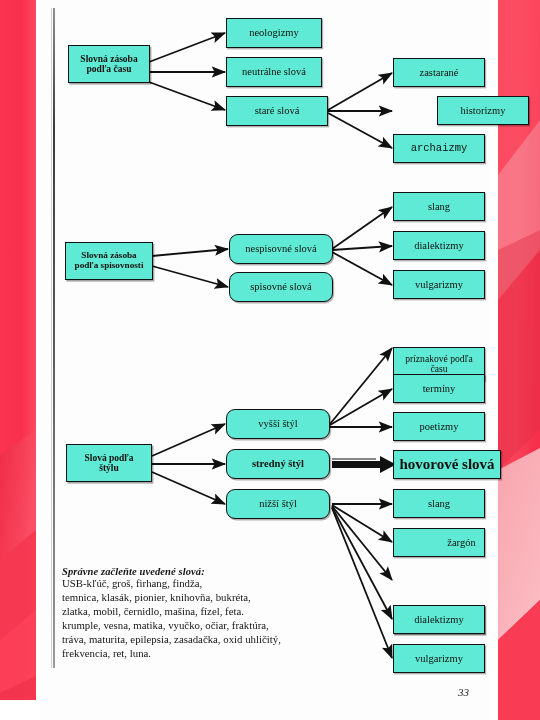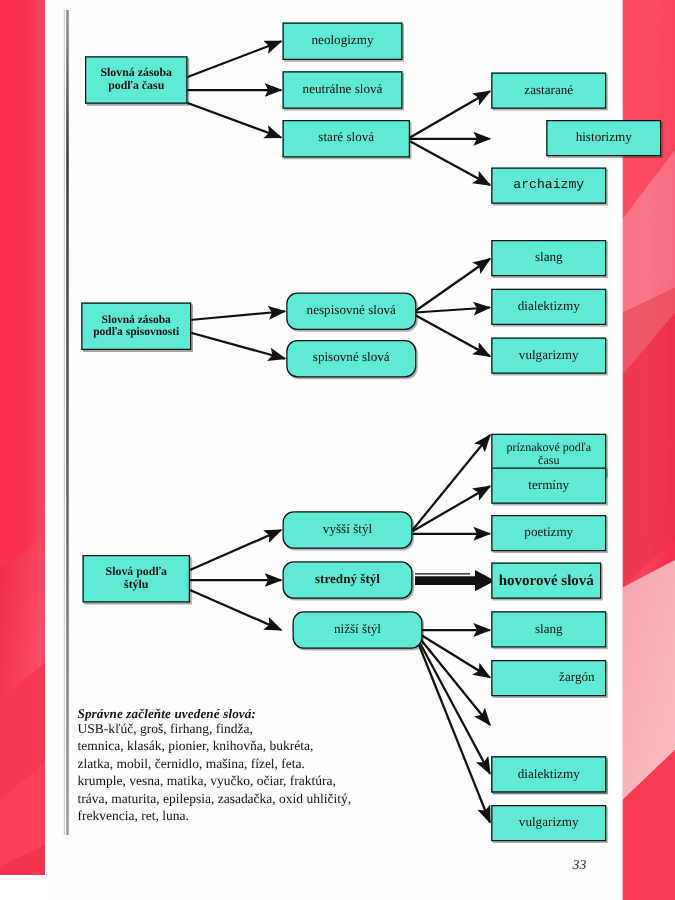--- a/index.html
+++ b/index.html
@@ -168,31 +168,31 @@
 
     <div class="box src" style="left:26px;top:444px;width:86px;height:38px;font-size:9.5px;">
       <span>
         <span>Slová podľa</span><br>
         <span>štýlu</span>
       </span>
     </div>
 
     <div class="box round" style="left:186px;top:409px;width:104px;height:30px;font-size:10.5px;">vyšší štýl</div>
     <div class="box round bold" style="left:186px;top:449px;width:104px;height:30px;font-size:10.5px;">stredný štýl</div>
-    <div class="box round" style="left:186px;top:489px;width:104px;height:30px;font-size:10.5px;margin-left:8px;">nižší štýl</div>
+    <div class="box round" style="left:186px;top:489px;width:104px;height:30px;font-size:10.5px;">nižší štýl</div>
 
     <div class="box" style="left:353px;top:347px;width:92px;height:34px;font-size:9.6px;text-align:center;">
       <span>
         <span>príznakové podľa</span><br>
         <span>času</span>
       </span>
     </div>
     <div class="box" style="left:353px;top:374px;width:92px;height:29px;font-size:10.5px;">termíny</div>
     <div class="box" style="left:353px;top:412px;width:92px;height:29px;font-size:10.5px;">poetizmy</div>
-    <div class="box bold" style="left:353px;top:450px;width:88px;height:29px;font-size:12px;">hovorové slová</div>
+    <div class="box bold" style="left:353px;top:450px;width:108px;height:29px;font-size:15px;">hovorové slová</div>
     <div class="box" style="left:353px;top:489px;width:92px;height:29px;font-size:10.5px;">slang</div>
     <div class="box" style="left:353px;top:528px;width:92px;height:29px;font-size:10.5px;padding-left:47px;">žargón</div>
     <div class="box" style="left:353px;top:566px;width:92px;height:29px;font-size:10.5px;margin-top:39px;">profesionalizmy</div>
     <div class="box" style="left:353px;top:605px;width:92px;height:29px;font-size:10.5px;">dialektizmy</div>
     <div class="box" style="left:353px;top:644px;width:92px;height:29px;font-size:10.5px;">vulgarizmy</div>
 
     <div id="exercise">
       <div class="ex-title">Správne začleňte uvedené slová:</div>
       <div class="ex-line">USB-kľúč, groš, firhang, findža,</div>
       <div class="ex-line">temnica, klasák, pionier, knihovňa, bukréta,</div>

